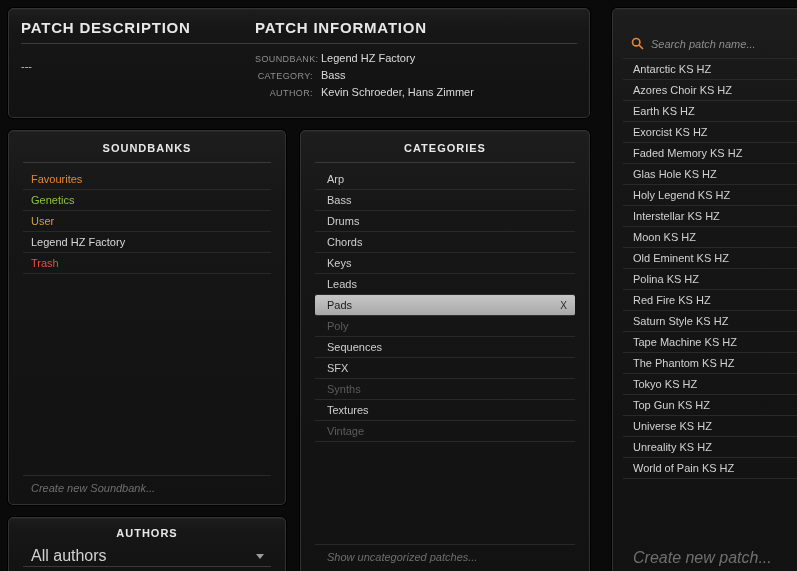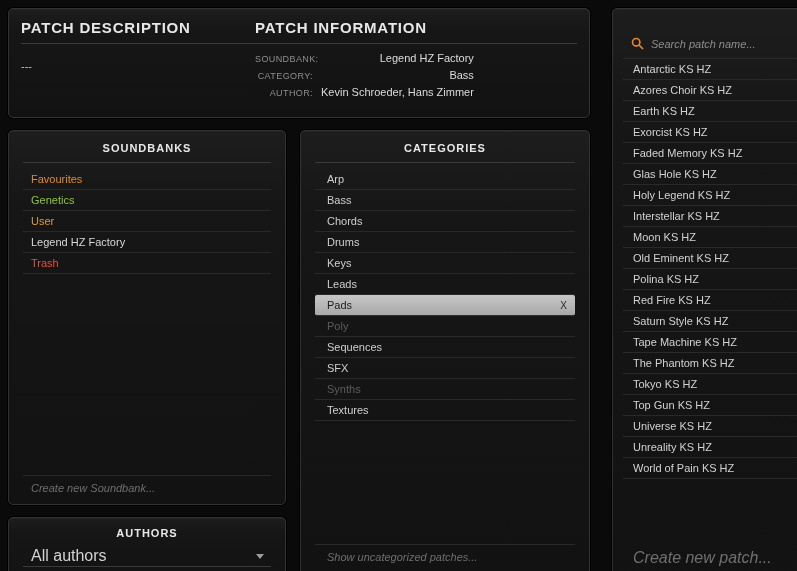--- a/index.html
+++ b/index.html
@@ -24,21 +24,21 @@
   }
   .header-line { height:1px; background:#3a3a3a; margin:8px 14px 0; }
 
   
   .top-panel { left:8px; top:8px; width:582px; height:110px; }
   .top-headers { display:flex; padding:10px 12px 0; }
   .top-headers .hdr { font-size:15px; font-weight:bold; letter-spacing:0.8px; color:#e8e8e8; }
   .col-desc { width:234px; }
   .top-content { display:flex; padding:8px 12px 0; }
   .desc-value { width:234px; font-size:11px; color:#c2c2c2; padding-top:8px; }
-  .info-row { margin-bottom:5px; display:flex; align-items:baseline;justify-content:space-between; }
+  .info-row { margin-bottom:5px; display:flex; align-items:baseline; }
   .info-label {
     display:inline-block; width:58px; text-align:right; margin-right:8px;
     font-size:9px; color:#8f8f8f; letter-spacing:0.4px; text-transform:uppercase;
   }
   .info-value { font-size:11px; color:#dcdcdc; }
 
   
   .list { margin:6px 14px 0; }
   .row {
     height:21px; line-height:20px; font-size:11px; color:#cfcfcf;
@@ -179,26 +179,26 @@
         <span class="row-label">Arp</span>
         <span class="close-x"></span>
       </div>
 
       <div class="row normal">
         <span class="row-label">Bass</span>
         <span class="close-x"></span>
       </div>
 
       <div class="row normal">
+        <span class="row-label">Drums</span>
+        <span class="close-x"></span>
+      </div>
+
+      <div class="row normal">
         <span class="row-label">Chords</span>
-        <span class="close-x"></span>
-      </div>
-
-      <div class="row normal">
-        <span class="row-label">Drums</span>
         <span class="close-x"></span>
       </div>
 
       <div class="row normal">
         <span class="row-label">Keys</span>
         <span class="close-x"></span>
       </div>
 
       <div class="row normal">
         <span class="row-label">Leads</span>
@@ -228,20 +228,24 @@
       <div class="row dimmed">
         <span class="row-label">Synths</span>
         <span class="close-x"></span>
       </div>
 
       <div class="row normal">
         <span class="row-label">Textures</span>
         <span class="close-x"></span>
       </div>
 
+      <div class="row dimmed">
+        <span class="row-label">Vintage</span>
+        <span class="close-x"></span>
+      </div>
     </div>
   <div class="panel-footer">Show uncategorized patches...</div>
 </div>
 
 <div class="panel patches-panel">
   <div class="search-row">
     <svg width="13" height="13" viewBox="0 0 13 13">
       <circle cx="5.2" cy="5.2" r="3.7" fill="none" stroke="#e8862e" stroke-width="1.6"></circle>
       <line x1="8.1" y1="8.1" x2="12" y2="12" stroke="#e8862e" stroke-width="1.6"></line>
     </svg>

